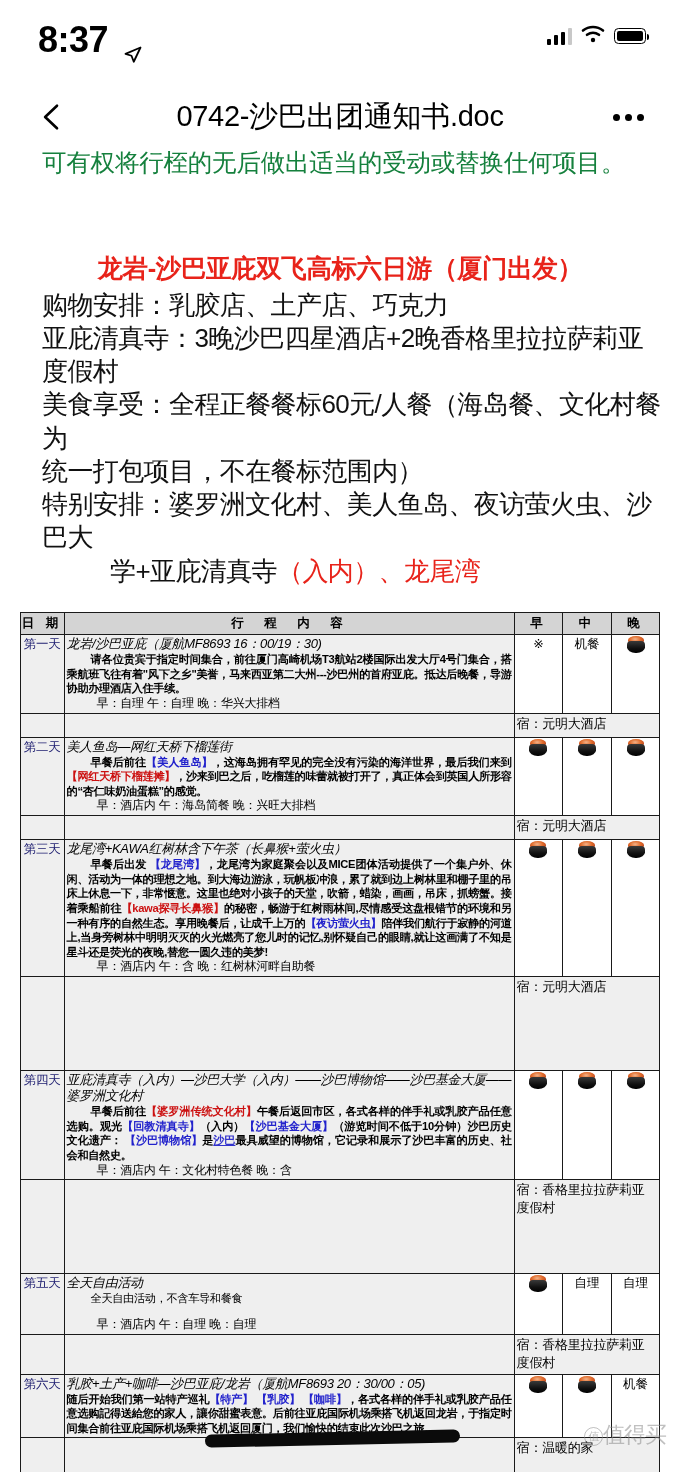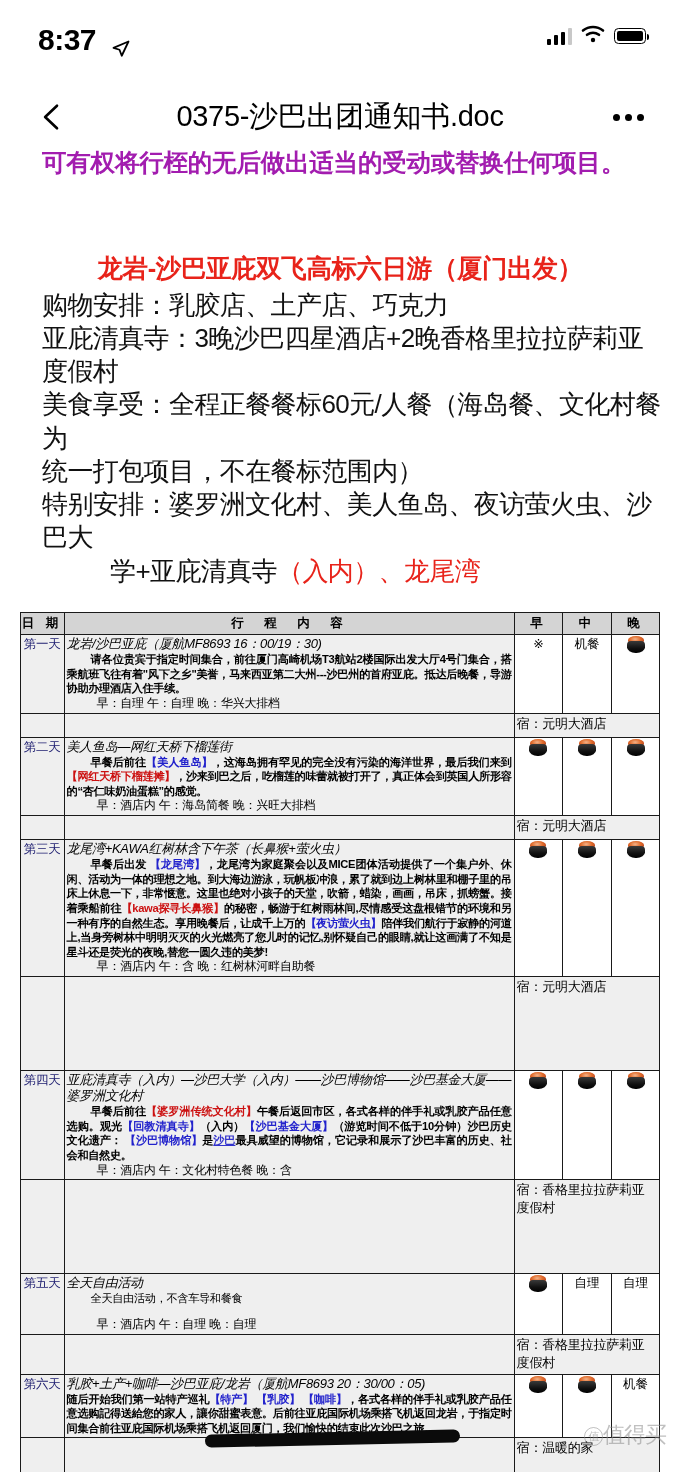--- a/index.html
+++ b/index.html
@@ -12,21 +12,21 @@
   }
   #app { position: relative; width: 680px; height: 1472px; background:#fff; }
 
   
   .statusbar {
     position: absolute; top: 0; left: 0; width: 680px; height: 72px;
     display: flex; align-items: center; justify-content: space-between;
     padding: 0 34px 0 38px;
   }
   .status-time {
-    font-size: 30px; font-weight: 700; color: #000;
+    font-size: 36px; font-weight: 700; color: #000;
     letter-spacing: -0.5px; display: flex; align-items: center; gap: 16px; margin-top: 8px;
   }
   .loc-arrow { display:inline-block; width:18px; height:18px; }
   .status-right { display: flex; align-items: center; gap: 9px; }
 
   .sig { display:flex; align-items:flex-end; gap:2.5px; height:17px; }
   .sig i { display:block; width:4.5px; background:#000; border-radius:1px; }
   .sig i.b1{height:6px;} .sig i.b2{height:9.5px;} .sig i.b3{height:13px;}
   .sig i.b4{height:17px; background:#c8c8c8;}
 
@@ -48,22 +48,22 @@
   .nav-more { width:44px; height:44px; display:flex; align-items:center; justify-content:center; cursor:pointer; letter-spacing:2px; }
   .nav-more span { display:block; width:7px; height:7px; border-radius:50%; background:#000; }
   .nav-more { gap:5px; }
 
   
   .doc {
     position: absolute; top: 148px; left: 0; width: 680px;
     height: 1324px; padding: 0 14px;
   }
   .cut-line {
-    font-size: 24.5px; color: #a21caf; text-align: left; padding-left: 28px;
-    letter-spacing: -0.2px; white-space: nowrap; line-height: 1.25; font-weight: bold;
+    font-size: 24.5px; color: #15803d; text-align: left; padding-left: 28px;
+    letter-spacing: -0.2px; white-space: nowrap; line-height: 1.25;
   }
   .gap1 { height: 72px; }
 
   .doc-title {
     color: #e8231a; font-weight: 700; font-size: 25.5px;
     text-align: center; letter-spacing: -0.4px; white-space: nowrap;
     margin-bottom: 3px;
   }
   .info-line {
     font-size: 26px; color: #111; line-height: 1.28;
@@ -168,21 +168,21 @@
         </span>
     </div>
   </div>
 
   <div class="navbar">
     <div class="nav-back">
       <svg viewBox="0 0 24 24" width="30" height="30">
           <path d="M16 3 L6.5 12 L16 21" fill="none" stroke="#000" stroke-width="2.1" stroke-linecap="round" stroke-linejoin="round"></path>
         </svg>
     </div>
-    <div class="nav-title">0375-沙巴出团通知书.doc</div>
+    <div class="nav-title">0742-沙巴出团通知书.doc</div>
     <div class="nav-more">
       <span></span>
       <span></span>
       <span></span>
     </div>
   </div>
 
   <div class="doc">
 
     <div class="cut-line">可有权将行桎的无后做出适当的受动或替换仕何项目。</div>

